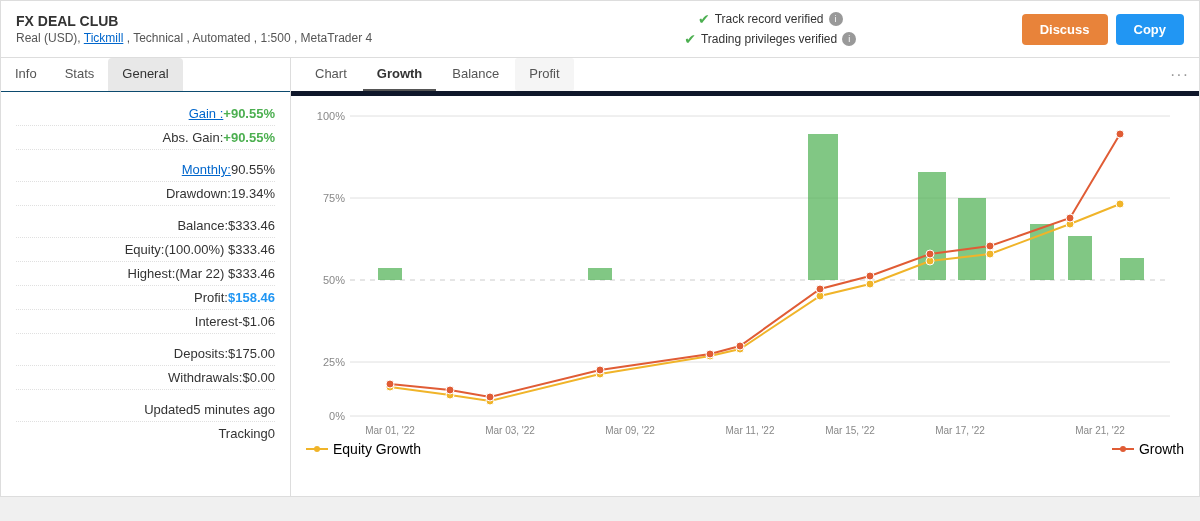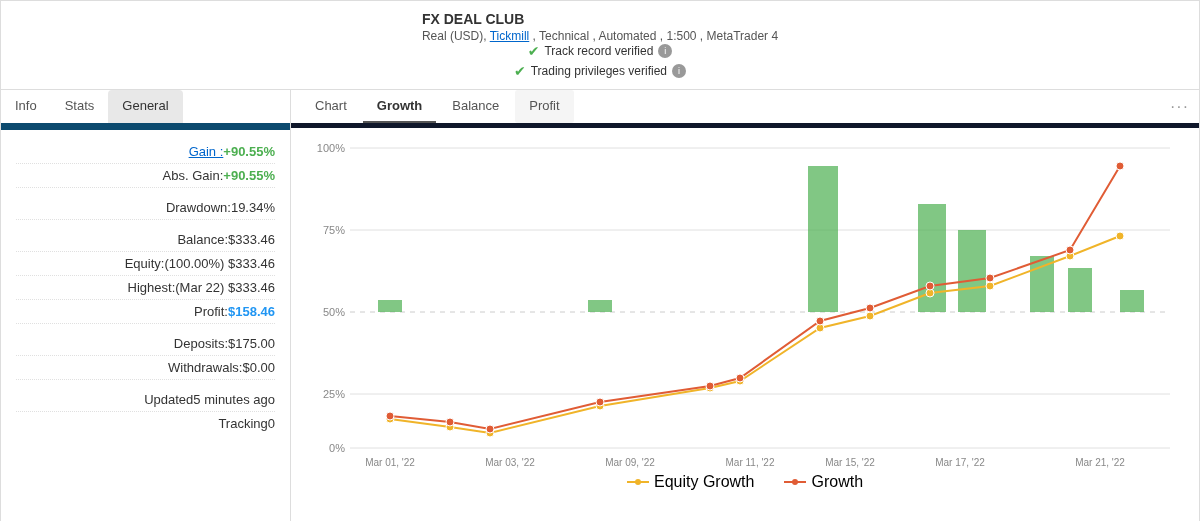--- a/index.html
+++ b/index.html
@@ -1,39 +1,39 @@
 <!DOCTYPE html>
 <html><head>
   <meta charset="utf-8">
   <style>
     * { box-sizing: border-box; margin: 0; padding: 0; }
     body { font-family: Arial, sans-serif; font-size: 13px; background: #f0f0f0; }
     
     .container { width: 1200px; background: #fff; border: 1px solid #ddd; }
     
     
-    .header { display: flex; align-items: center; padding: 10px 15px; border-bottom: 1px solid #ddd; background: #fff; flex-direction: column; }
+    .header { display: flex; align-items: center; padding: 10px 15px; border-bottom: 1px solid #ddd; background: #fff; }
     .header-info { flex: 1; }
     .header-title { font-weight: bold; font-size: 14px; color: #333; }
     .header-sub { font-size: 12px; color: #555; margin-top: 2px; }
     .header-sub a { color: #0066cc; text-decoration: underline; }
     .header-badges { flex: 1; display: flex; flex-direction: column; align-items: center; gap: 4px; }
     .badge { display: flex; align-items: center; gap: 5px; font-size: 12px; color: #333; }
     .badge .check { color: #4caf50; font-size: 14px; }
     .badge .info-icon { width: 14px; height: 14px; background: #999; border-radius: 50%; color: #fff; font-size: 9px; display: inline-flex; align-items: center; justify-content: center; cursor: pointer; }
     .header-actions { display: flex; gap: 8px; }
     .btn-discuss { background: #e8833a; color: #fff; border: none; padding: 8px 18px; border-radius: 4px; cursor: pointer; font-size: 13px; font-weight: bold; }
     .btn-copy { background: #2196f3; color: #fff; border: none; padding: 8px 18px; border-radius: 4px; cursor: pointer; font-size: 13px; font-weight: bold; }
     
     
     .main { display: flex; }
     
     
     .left-panel { width: 290px; border-right: 1px solid #ddd; flex-shrink: 0; }
-    .tabs { display: flex; border-bottom: 7px solid #0c4a6e; }
+    .tabs { display: flex; border-bottom: 1px solid #0c4a6e; }
     .tab { padding: 8px 14px; cursor: pointer; font-size: 13px; color: #555; border-bottom: 2px solid transparent; }
     .tab.active { background: #e8e8e8; border-radius: 4px 4px 0 0; color: #333; font-weight: normal; text-align: right; }
     
     .left-content { padding: 10px 15px; }
     .stat-row { display: flex; justify-content: flex-end; padding: 4px 0; border-bottom: 1px dotted #e0e0e0; font-size: 13px; }
     .stat-row:last-child { border-bottom: none; }
     .stat-label { color: #0066cc; text-decoration: underline; cursor: pointer; }
     .stat-label-plain { color: #333; }
     .stat-value { color: #333; }
     .stat-value.green { color: #4caf50; font-weight: bold; }
@@ -43,21 +43,21 @@
     
     .right-panel { flex: 1; min-width: 0; }
     .chart-tabs { display: flex; align-items: center; border-bottom: 5px solid #0f172a; padding: 0 10px; }
     .chart-tab { padding: 8px 14px; cursor: pointer; font-size: 13px; color: #555; border-bottom: 2px solid transparent; margin-right: 2px; }
     .chart-tab.active { border-bottom: 2px solid #555; color: #333; font-weight: bold; }
     .chart-tab.highlight { background: #f5f5f5; border-radius: 3px; }
     .chart-more { margin-left: auto; color: #999; cursor: pointer; font-size: 16px; letter-spacing: 1px; }
     
     .chart-area { padding: 10px 15px; position: relative; height: 400px; }
     
-    .legend { display: flex; justify-content: center; gap: 30px; padding: 5px 0; font-size: 16px; }
+    .legend { display: flex; justify-content: space-between; gap: 30px; padding: 5px 0; font-size: 14px; }
     .legend-item { display: flex; align-items: center; gap: 5px; }
   </style>
 </head>
 <body>
 
 <div class="container">
 
   <div class="header">
     <div class="header-info">
       <div class="header-title">FX DEAL CLUB</div>
@@ -70,20 +70,24 @@
         <span class="check">✔</span>
         <span>Track record verified</span>
         <span class="info-icon">i</span>
       </div>
       <div class="badge">
         <span class="check">✔</span>
         <span>Trading privileges verified</span>
         <span class="info-icon">i</span>
       </div>
     </div>
+    <div class="header-actions">
+      <button class="btn-discuss">Discuss</button>
+      <button class="btn-copy">Copy</button>
+    </div>
   </div>
 
   <div class="main">
 
     <div class="left-panel">
       <div class="tabs">
         <div class="tab">Info</div>
         <div class="tab">Stats</div>
         <div class="tab active">General</div>
       </div>
@@ -91,39 +95,47 @@
         <div class="stat-row">
           <span class="stat-label">Gain :</span>
           <span class="stat-value green">+90.55%</span>
         </div>
         <div class="stat-row">
           <span class="stat-label-plain">Abs. Gain:</span>
           <span class="stat-value green">+90.55%</span>
         </div>
         <div class="spacer"></div>
         <div class="stat-row">
+          <span class="stat-label">Monthly:</span>
+          <span class="stat-value">90.55%</span>
+        </div>
+        <div class="stat-row">
           <span class="stat-label-plain">Drawdown:</span>
           <span class="stat-value">19.34%</span>
         </div>
         <div class="spacer"></div>
         <div class="stat-row">
           <span class="stat-label-plain">Balance:</span>
           <span class="stat-value">$333.46</span>
         </div>
         <div class="stat-row">
           <span class="stat-label-plain">Equity:</span>
           <span class="stat-value">(100.00%) $333.46</span>
         </div>
         <div class="stat-row">
           <span class="stat-label-plain">Highest:</span>
           <span class="stat-value">(Mar 22) $333.46</span>
         </div>
         <div class="stat-row">
           <span class="stat-label-plain">Profit:</span>
           <span class="stat-value blue">$158.46</span>
+        </div>
+        <div class="stat-row">
+          <span class="stat-label-plain">Interest</span>
+          <span class="stat-value">-$1.06</span>
         </div>
         <div class="spacer"></div>
         <div class="stat-row">
           <span class="stat-label-plain">Deposits:</span>
           <span class="stat-value">$175.00</span>
         </div>
         <div class="stat-row">
           <span class="stat-label-plain">Withdrawals:</span>
           <span class="stat-value">$0.00</span>
         </div>

